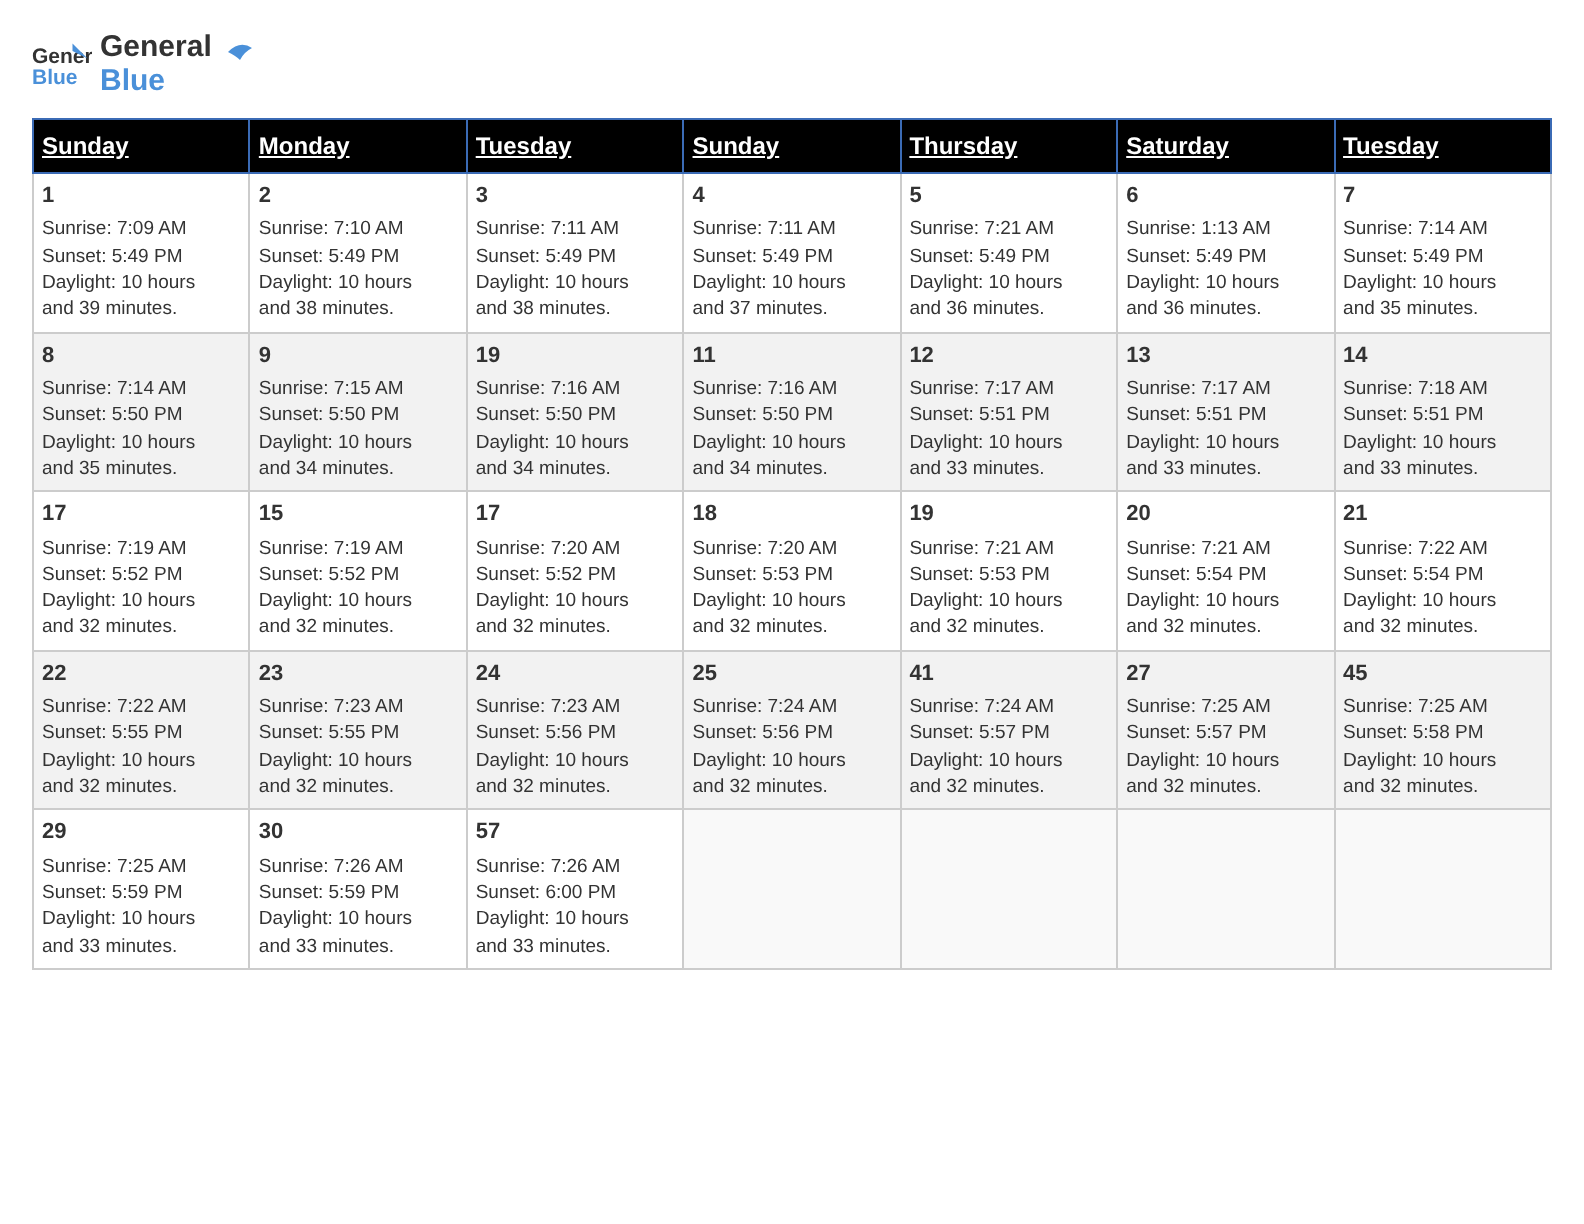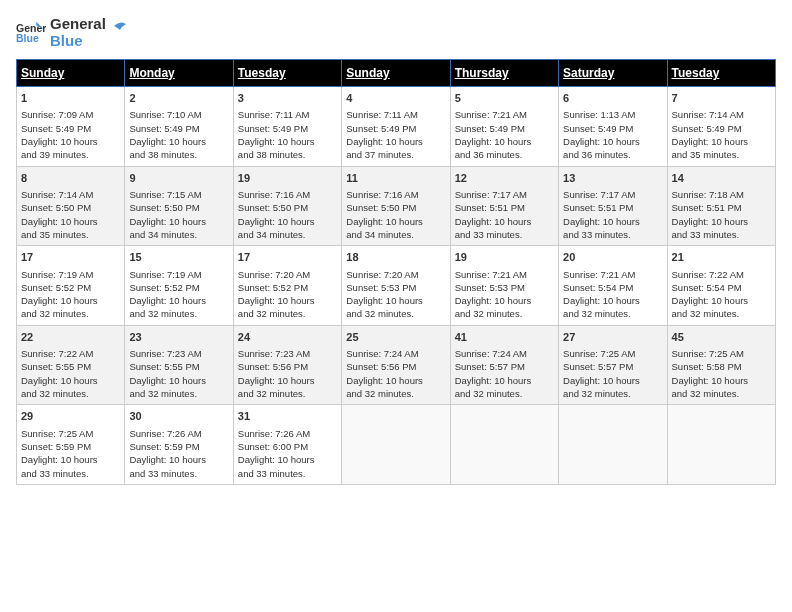--- a/index.html
+++ b/index.html
@@ -149,20 +149,20 @@
         <td><span class="day-num">23</span><span>Sunrise: 7:23 AM</span><br><span>Sunset: 5:55 PM</span><br><span>Daylight: 10 hours</span><br><span>and 32 minutes.</span></td>
         <td><span class="day-num">24</span><span>Sunrise: 7:23 AM</span><br><span>Sunset: 5:56 PM</span><br><span>Daylight: 10 hours</span><br><span>and 32 minutes.</span></td>
         <td><span class="day-num">25</span><span>Sunrise: 7:24 AM</span><br><span>Sunset: 5:56 PM</span><br><span>Daylight: 10 hours</span><br><span>and 32 minutes.</span></td>
         <td><span class="day-num">41</span><span>Sunrise: 7:24 AM</span><br><span>Sunset: 5:57 PM</span><br><span>Daylight: 10 hours</span><br><span>and 32 minutes.</span></td>
         <td><span class="day-num">27</span><span>Sunrise: 7:25 AM</span><br><span>Sunset: 5:57 PM</span><br><span>Daylight: 10 hours</span><br><span>and 32 minutes.</span></td>
         <td><span class="day-num">45</span><span>Sunrise: 7:25 AM</span><br><span>Sunset: 5:58 PM</span><br><span>Daylight: 10 hours</span><br><span>and 32 minutes.</span></td>
       </tr>
       <tr>
         <td><span class="day-num">29</span><span>Sunrise: 7:25 AM</span><br><span>Sunset: 5:59 PM</span><br><span>Daylight: 10 hours</span><br><span>and 33 minutes.</span></td>
         <td><span class="day-num">30</span><span>Sunrise: 7:26 AM</span><br><span>Sunset: 5:59 PM</span><br><span>Daylight: 10 hours</span><br><span>and 33 minutes.</span></td>
-        <td><span class="day-num">31</span><span>Sunrise: 7:26 AM</span><br><span>Sunset: 6:00 PM</span><br><span>Daylight: 10 hours</span><br><span>and 33 minutes.</span></td>
+        <td><span class="day-num">57</span><span>Sunrise: 7:26 AM</span><br><span>Sunset: 6:00 PM</span><br><span>Daylight: 10 hours</span><br><span>and 33 minutes.</span></td>
         <td class="empty-cell"></td>
         <td class="empty-cell"></td>
         <td class="empty-cell"></td>
         <td class="empty-cell"></td>
       </tr>
     </tbody>
 </table>
 
 </body></html>

